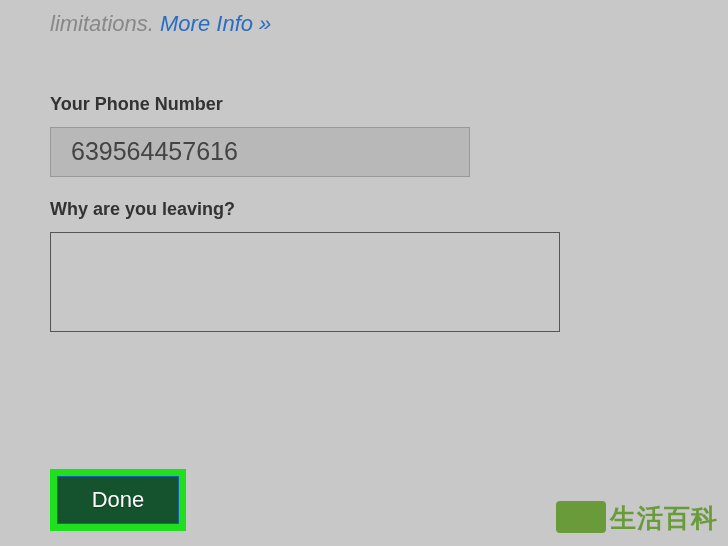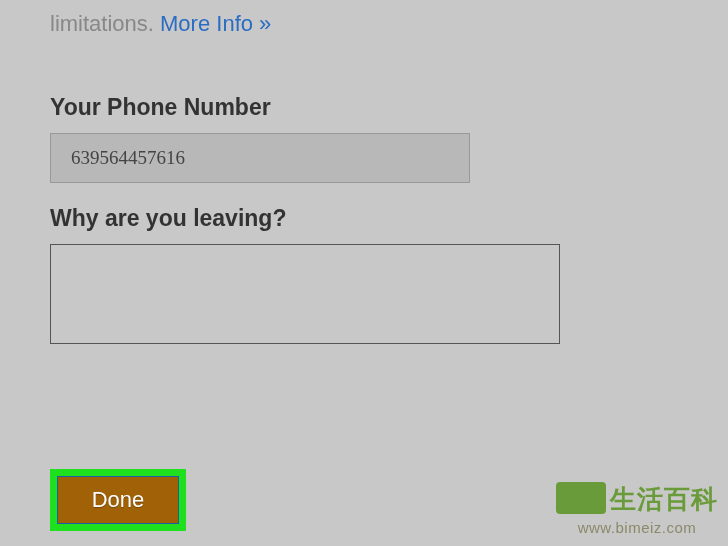--- a/index.html
+++ b/index.html
@@ -14,46 +14,46 @@
       font-family: Arial, Helvetica, sans-serif;
       padding: 0 50px;
       overflow: hidden;
       position: relative;
     }
     .intro-text {
       font-size: 22px;
       color: #888;
       margin-top: 10px;
       line-height: 1.3;
+      font-style: italic;
     }
     .intro-link {
       color: #2a6dc2;
       cursor: pointer;
       text-decoration: none;
     }
     .field-label {
-      font-size: 23px;
+      font-size: 18px;
       font-weight: bold;
       color: #333;
       margin-top: 55px;
       margin-bottom: 12px;
     }
     .field-label.reason {
       margin-top: 22px;
     }
     .phone-input {
       width: 420px;
       height: 50px;
       background: #b8b8b8;
       border: 1px solid #999;
-      font-size: 19px;
+      font-size: 25px;
       color: #444;
       padding: 0 20px;
       outline: none;
-      font-family: Liberation Serif, serif;
     }
     .reason-textarea {
       width: 510px;
       height: 100px;
       background: #c8c8c8;
       border: 1px solid #555;
       font-size: 18px;
       padding: 10px;
       resize: none;
       outline: none;
@@ -61,21 +61,21 @@
     .done-button-wrapper {
       position: absolute;
       left: 50px;
       bottom: 15px;
       background: #1fe01f;
       padding: 7px;
     }
     .done-button {
       width: 122px;
       height: 48px;
-      background: #a16207;
+      background: #14532d;
       border: 1px solid #1a5fa8;
       color: #ffffff;
       font-size: 22px;
       cursor: pointer;
       display: flex;
       align-items: center;
       justify-content: center;
       text-shadow: 0 1px 1px rgba(0,0,0,0.3);
     }
     .watermark {
@@ -133,17 +133,16 @@
   <button class="done-button">
     <span>Done</span>
   </button>
 </div>
 
 <div class="watermark">
   <div class="watermark-top">
     <div class="wm-logo"></div>
     <div class="wm-chars">生活百科</div>
   </div>
-  <div class="wm-url">www.bimeiz.com</div>
 </div>
 
 
 
 
 </body></html>

